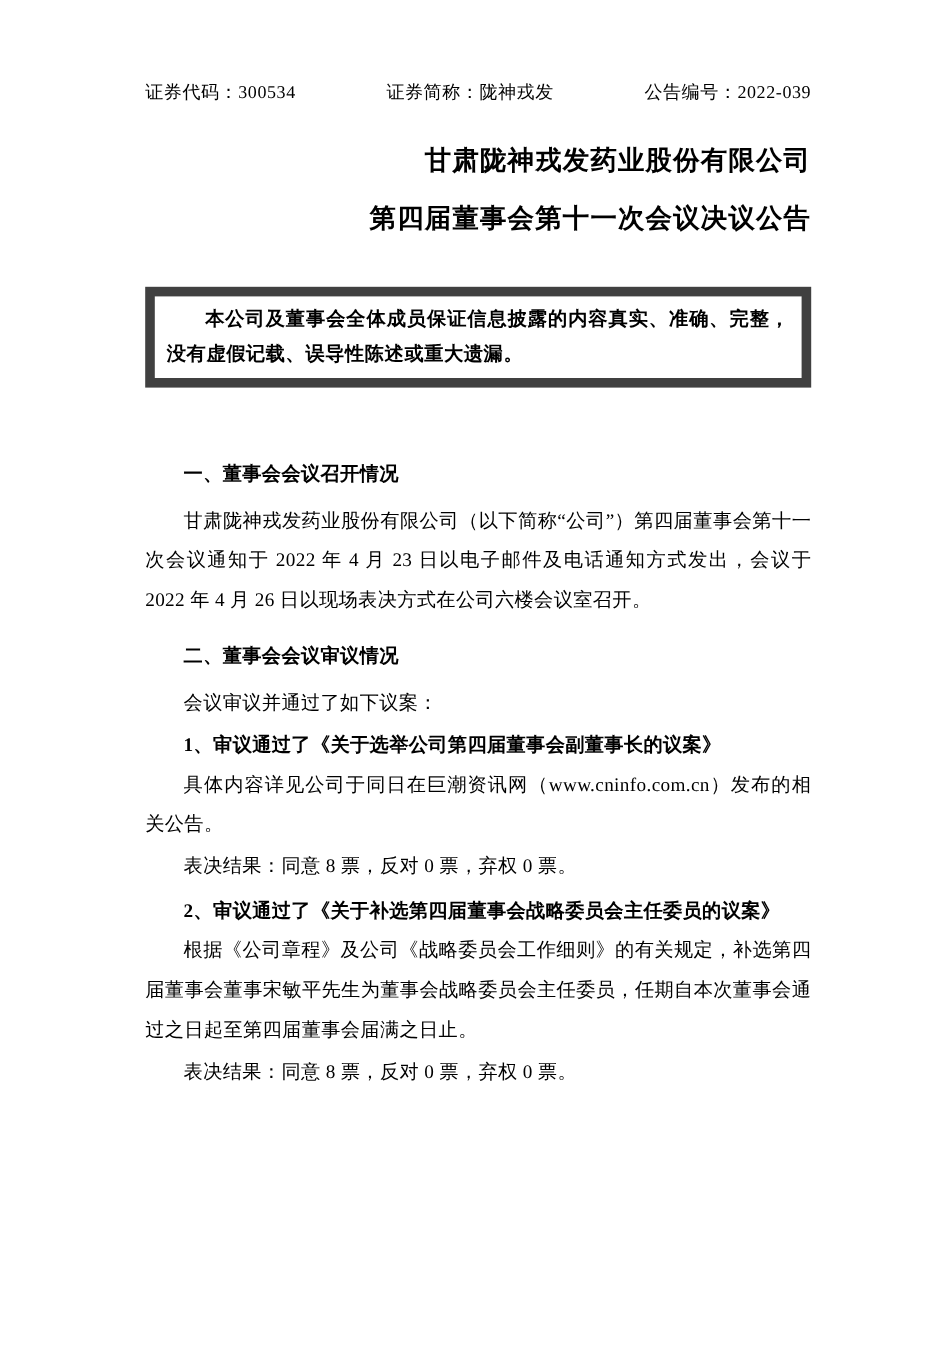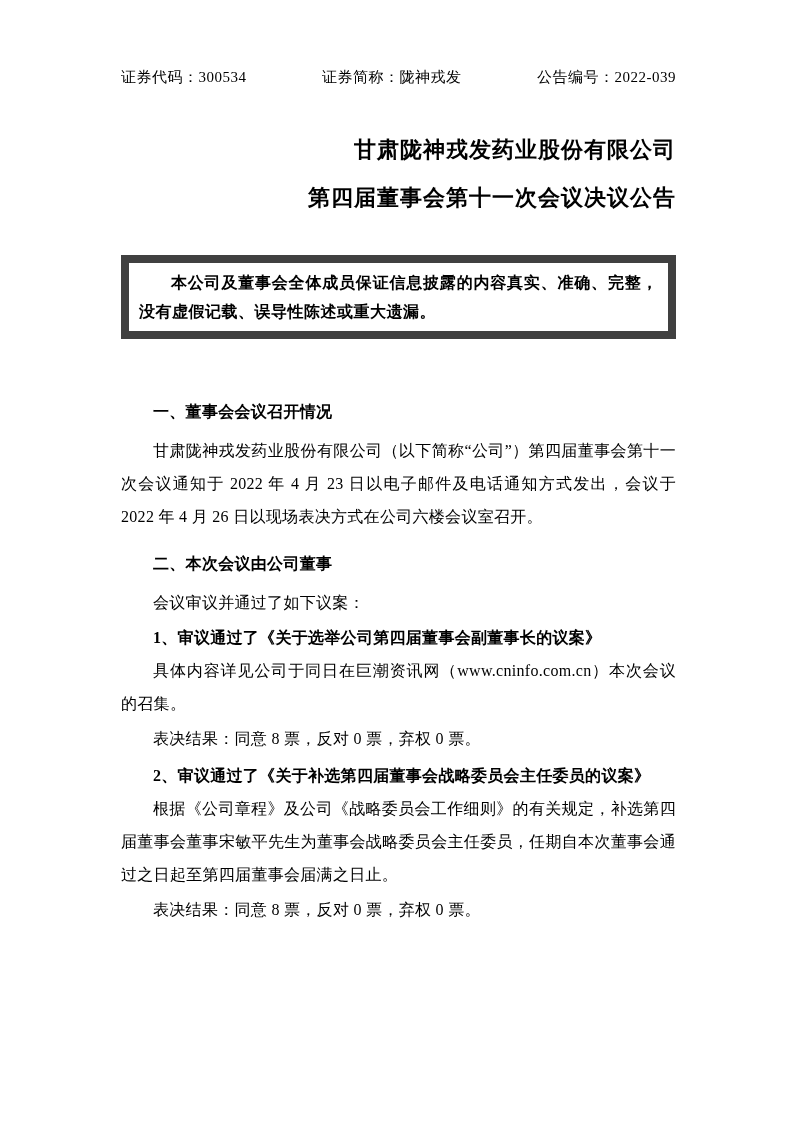--- a/index.html
+++ b/index.html
@@ -19,21 +19,21 @@
     color: #000000;
     font-size: 16px;
     overflow: hidden;
   }
   .doc-header {
     display: flex;
     justify-content: space-between;
     align-items: baseline;
     font-size: 15px;
     letter-spacing: 0.5px;
-    margin-bottom: 48px;
+    margin-bottom: 32px;
   }
   .doc-title {
     text-align: right;
     font-size: 22px;
     font-weight: bold;
     line-height: 30px;
     margin: 0 0 18px 0;
     letter-spacing: 1px;
   }
   .doc-title.second {
@@ -93,24 +93,24 @@
   <h1 class="doc-title">甘肃陇神戎发药业股份有限公司</h1>
   <h1 class="doc-title second">第四届董事会第十一次会议决议公告</h1>
 
   <div class="disclaimer-box">
     <p>本公司及董事会全体成员保证信息披露的内容真实、准确、完整，没有虚假记载、误导性陈述或重大遗漏。</p>
   </div>
 
   <p class="sec-heading">一、董事会会议召开情况</p>
   <p class="para">甘肃陇神戎发药业股份有限公司（以下简称“公司”）第四届董事会第十一次会议通知于 2022 年 4 月 23 日以电子邮件及电话通知方式发出，会议于 2022 年 4 月 26 日以现场表决方式在公司六楼会议室召开。</p>
 
-  <p class="sec-heading">二、本次会议由公司董事</p>
+  <p class="sec-heading">二、董事会会议审议情况</p>
   <p class="para">会议审议并通过了如下议案：</p>
 
   <p class="item-heading">1、审议通过了《关于选举公司第四届董事会副董事长的议案》</p>
-  <p class="para">具体内容详见公司于同日在巨潮资讯网（www.cninfo.com.cn）本次会议的召集。</p>
+  <p class="para">具体内容详见公司于同日在巨潮资讯网（www.cninfo.com.cn）发布的相关公告。</p>
   <p class="para vote">表决结果：同意 8 票，反对 0 票，弃权 0 票。</p>
 
   <p class="item-heading">2、审议通过了《关于补选第四届董事会战略委员会主任委员的议案》</p>
   <p class="para">根据《公司章程》及公司《战略委员会工作细则》的有关规定，补选第四届董事会董事宋敏平先生为董事会战略委员会主任委员，任期自本次董事会通过之日起至第四届董事会届满之日止。</p>
   <p class="para vote">表决结果：同意 8 票，反对 0 票，弃权 0 票。</p>
 
 </div>
 
 </body></html>

